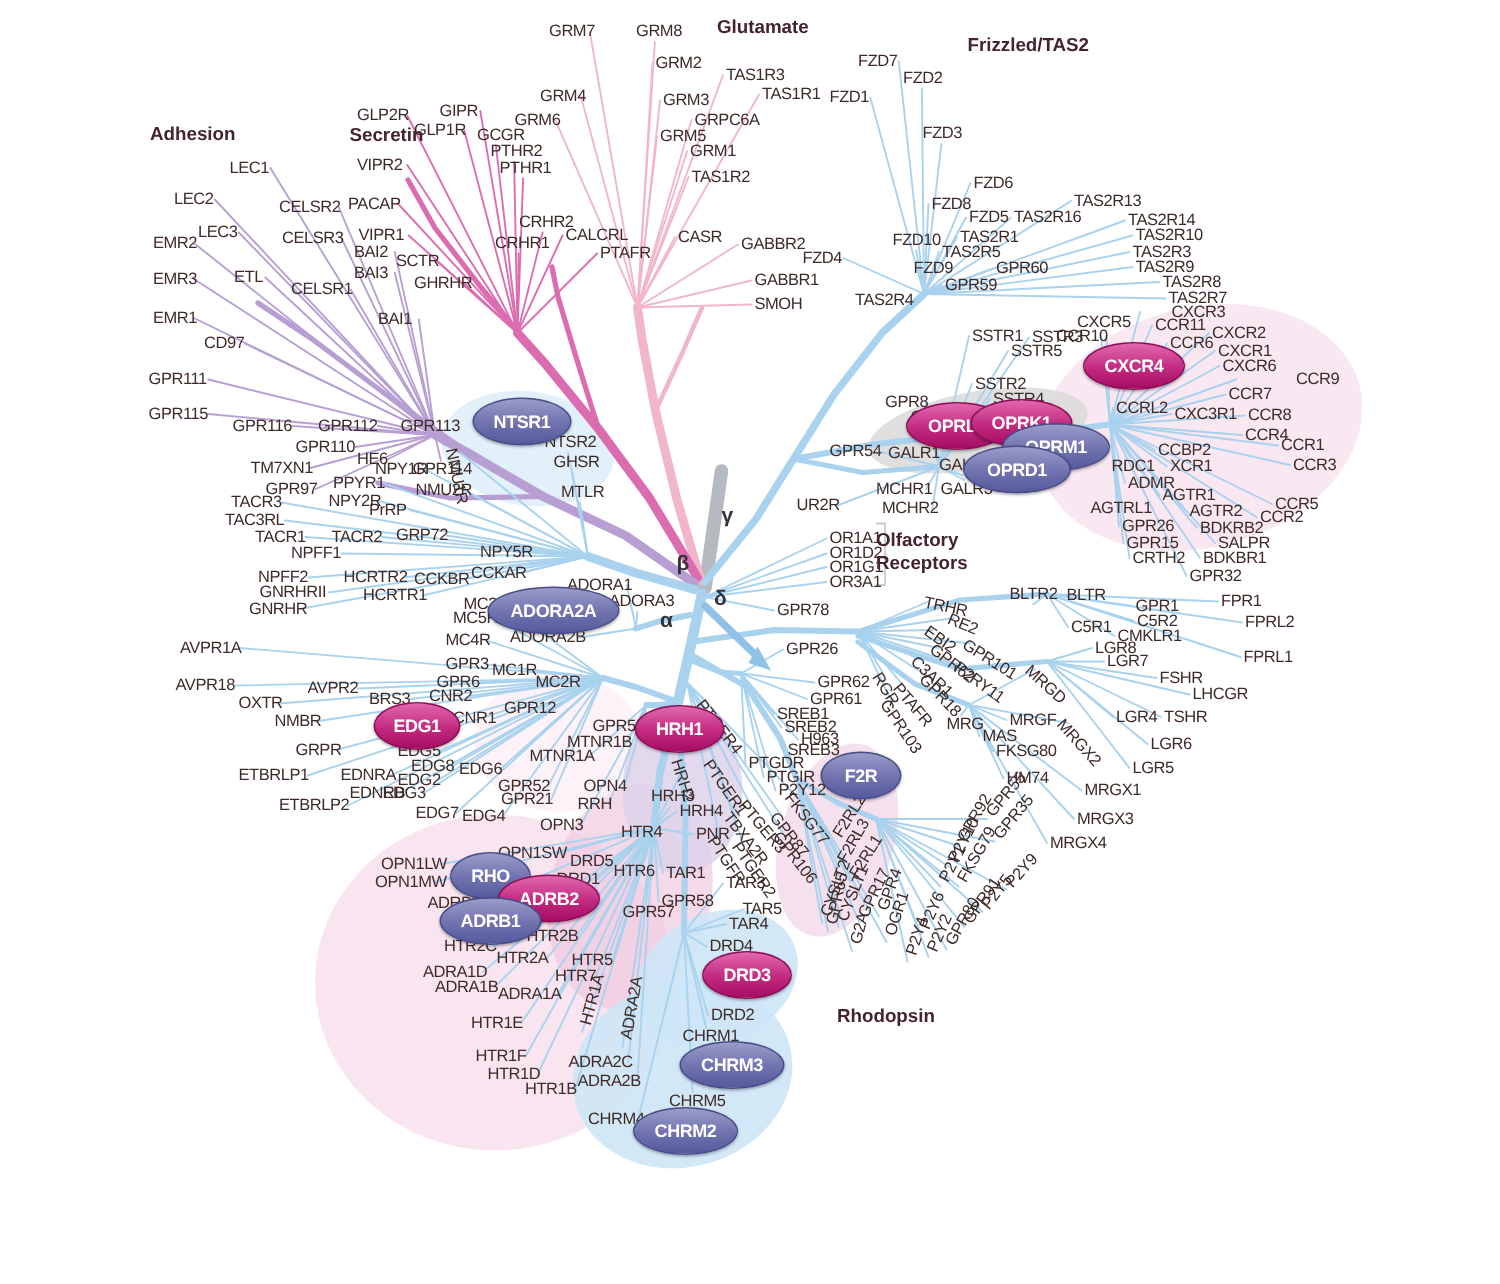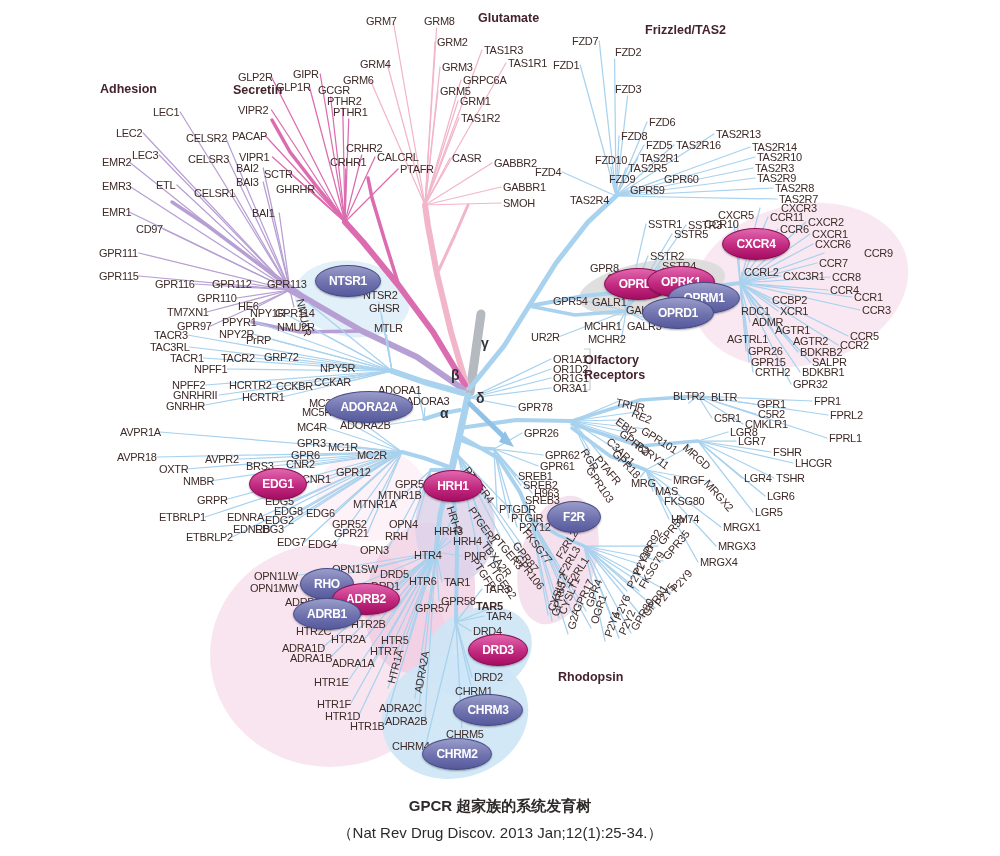--- a/index.html
+++ b/index.html
@@ -423,21 +423,21 @@
       <div class="g" style="left: 252px; top: 208px;">BAI1</div>
       <div class="g" style="left: 155px; top: 279px;">GPR116</div>
       <div class="g" style="left: 212px; top: 279px;">GPR112</div>
       <div class="g" style="left: 267px; top: 279px;">GPR113</div>
       <div class="g" style="left: 197px; top: 293px;">GPR110</div>
       <div class="g" style="left: 238px; top: 301px;">HE6</div>
       <div class="g" style="left: 167px; top: 307px;">TM7XN1</div>
       <div class="g" style="left: 275px; top: 308px;">GPR114</div>
       <div class="g" style="left: 177px; top: 321px;">GPR97</div>
       <div class="g" style="left: 572px; top: 36px;">FZD7</div>
-      <div class="g" style="left: 602px; top: 47px; padding-left: 13px;">FZD2</div>
+      <div class="g" style="left: 602px; top: 47px;">FZD2</div>
       <div class="g" style="left: 553px; top: 60px;">FZD1</div>
       <div class="g" style="left: 615px; top: 84px;">FZD3</div>
       <div class="g" style="left: 649px; top: 117px;">FZD6</div>
       <div class="g" style="left: 621px; top: 131px;">FZD8</div>
       <div class="g" style="left: 646px; top: 140px;">FZD5</div>
       <div class="g" style="left: 676px; top: 140px;">TAS2R16</div>
       <div class="g" style="left: 716px; top: 129px;">TAS2R13</div>
       <div class="g" style="left: 752px; top: 142px;">TAS2R14</div>
       <div class="g" style="left: 757px; top: 152px;">TAS2R10</div>
       <div class="g" style="left: 755px; top: 163px;">TAS2R3</div>
@@ -670,21 +670,21 @@
       <div class="g" style="left: 332px; top: 658px;">ADRA1A</div>
       <div class="g" style="left: 314px; top: 677px;">HTR1E</div>
       <div class="g" style="left: 317px; top: 699px;">HTR1F</div>
       <div class="g" style="left: 325px; top: 711px;">HTR1D</div>
       <div class="g" style="left: 350px; top: 721px;">HTR1B</div>
       <div class="g" style="left: 386px; top: 682px; transform-origin: 0px 0px; transform: rotate(-75deg);">HTR1A</div>
       <div class="g" style="left: 413px; top: 692px; transform-origin: 0px 0px; transform: rotate(-80deg);">ADRA2A</div>
       <div class="g" style="left: 379px; top: 703px;">ADRA2C</div>
       <div class="g" style="left: 385px; top: 716px;">ADRA2B</div>
       <div class="g" style="left: 484px; top: 584px;">TAR3</div>
-      <div class="g" style="left: 476px; top: 601px; font-weight: bold;">TAR5</div>
+      <div class="g" style="left: 495px; top: 601px;">TAR5</div>
       <div class="g" style="left: 486px; top: 611px;">TAR4</div>
       <div class="g" style="left: 473px; top: 626px;">DRD4</div>
       <div class="g" style="left: 474px; top: 672px;">DRD2</div>
       <div class="g" style="left: 455px; top: 686px;">CHRM1</div>
       <div class="g" style="left: 446px; top: 729px;">CHRM5</div>
       <div class="g" style="left: 392px; top: 741px;">CHRM4</div>
       <div class="fam" style="left: 100px; top: 83px;">Adhesion</div>
       <div class="fam" style="left: 233px; top: 44px; margin-top: 40px;">Secretin</div>
       <div class="fam" style="left: 478px; top: 12px;">Glutamate</div>
       <div class="fam" style="left: 645px; top: 24px;">Frizzled/TAS2</div>
@@ -707,15 +707,13 @@
       <div class="oval m" style="width: 66px; left: 604px; top: 268px;">OPRL1</div>
       <div class="oval m" style="width: 66px; left: 647px; top: 266px;">OPRK1</div>
       <div class="oval p" style="width: 70px; left: 668px; top: 282px;">OPRM1</div>
       <div class="oval p" style="width: 70px; left: 642px; top: 297px;">OPRD1</div>
       <div class="oval m" style="width: 66px; left: 722px; top: 228px;">CXCR4</div>
       <div class="oval p" style="width: 52px; left: 547px; top: 501px;">F2R</div>
       <div class="oval m" style="width: 58px; left: 468px; top: 634px;">DRD3</div>
       <div class="oval p" style="width: 68px; left: 453px; top: 694px;">CHRM3</div>
       <div class="oval p" style="width: 68px; left: 422px; top: 738px;">CHRM2</div>
     </div>
-  <div class="cap1" style="top:797px">GPCR 超家族的系统发育树</div>
-  <div class="cap2" style="top:824px">（Nat Rev Drug Discov. 2013 Jan;12(1):25-34.）</div>
 </div>
 
 </body></html>

